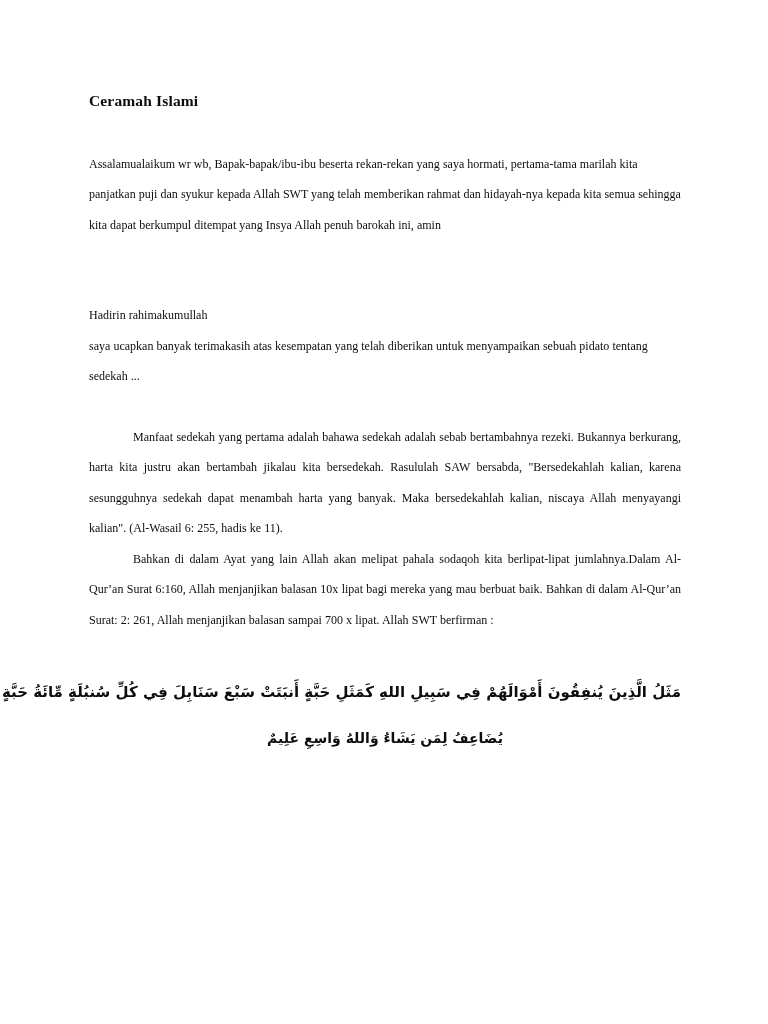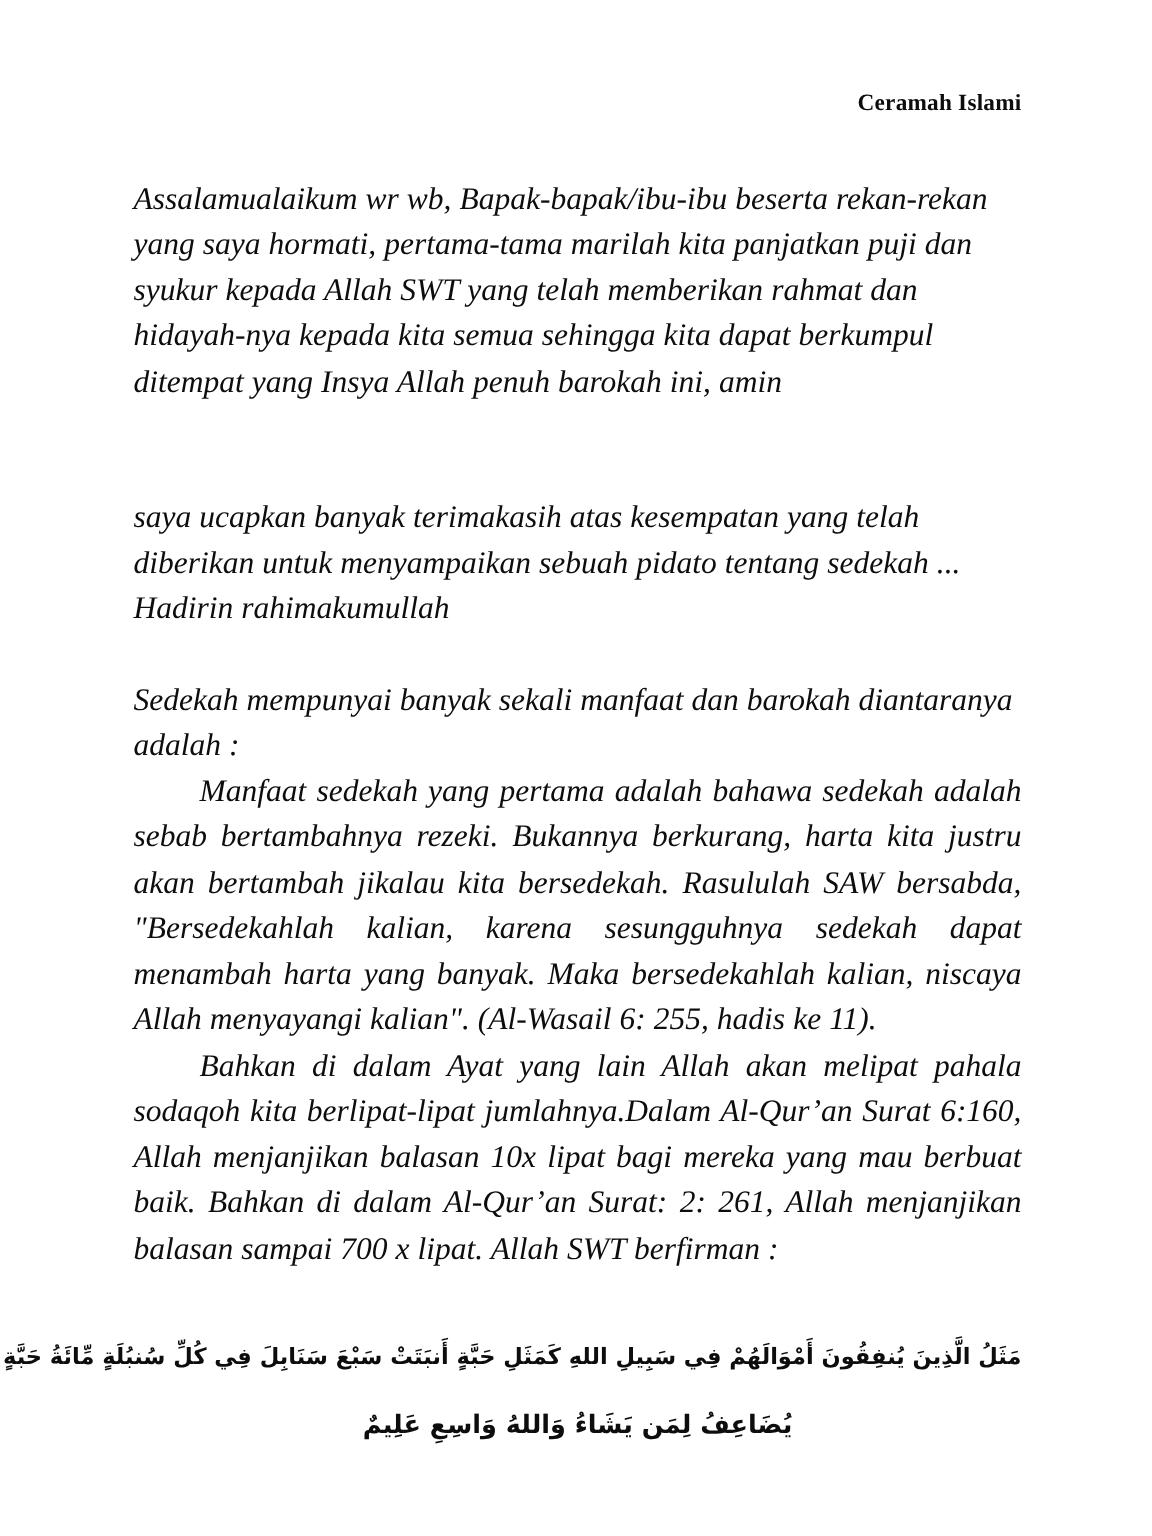--- a/index.html
+++ b/index.html
@@ -17,35 +17,34 @@
     font-family: "Liberation Serif", "DejaVu Serif", serif;
     color: #0d0d0d;
   }
   .content {
     position: absolute;
     left: 89px;
     top: 0;
     width: 592px;
   }
   .doc-title {
-    text-align: right;
+    text-align: left;
     font-weight: bold;
     font-size: 15.5px;
     letter-spacing: 0.15px;
     margin: 0;
-    padding-top: 60px;
+    padding-top: 92px;
     line-height: 1.2;
   }
   .para {
-    font-size: 21px;
+    font-size: 12px;
     line-height: 30.5px;
     margin: 0;
     text-align: left;
     word-spacing: 0.1px;
-    font-style: italic;
   }
   .para.justify {
     text-align: justify;
   }
   .para.indent {
     text-indent: 44px;
   }
   .gap-lg { height: 38px; }
   .gap-md { height: 30px; }
   .arabic-block {
@@ -63,47 +62,46 @@
   .arabic-line {
     display: block;
     white-space: nowrap;
   }
   .arabic-line.l1 {
     text-align: right;
     font-size: 15px;
   }
   .arabic-line.l2 {
     text-align: center;
-    font-size: 17px;
+    font-size: 14px;
   }
 </style>
 </head>
 <body>
 
 <div class="page">
   <div class="content">
 
     <h1 class="doc-title">Ceramah Islami</h1>
 
     <div class="gap-lg"></div>
 
     <p class="para">Assalamualaikum wr wb, Bapak-bapak/ibu-ibu beserta rekan-rekan yang saya hormati, pertama-tama marilah kita panjatkan puji dan syukur kepada Allah SWT yang telah memberikan rahmat dan hidayah-nya kepada kita semua sehingga kita dapat berkumpul ditempat yang Insya Allah penuh barokah ini, amin</p>
 
     <div class="gap-md"></div>
 
 
     <div class="gap-md"></div>
 
+    <p class="para">Hadirin rahimakumullah</p>
+
     <p class="para">saya ucapkan banyak terimakasih atas kesempatan yang telah diberikan untuk menyampaikan sebuah pidato tentang sedekah ...</p>
-
-    <p class="para">Hadirin rahimakumullah</p>
 
     <div class="gap-md"></div>
 
-    <p class="para">Sedekah mempunyai banyak sekali manfaat dan barokah diantaranya adalah :</p>
 
 
     <p class="para justify indent">Manfaat sedekah yang pertama adalah bahawa sedekah adalah sebab bertambahnya rezeki. Bukannya berkurang, harta kita justru akan bertambah jikalau kita bersedekah. Rasululah SAW bersabda, "Bersedekahlah kalian, karena sesungguhnya sedekah dapat menambah harta yang banyak. Maka bersedekahlah kalian, niscaya Allah menyayangi kalian". (Al-Wasail 6: 255, hadis ke 11).</p>
 
     <p class="para justify indent">Bahkan di dalam Ayat yang lain Allah akan melipat pahala sodaqoh kita berlipat-lipat jumlahnya.Dalam Al-Qur’an Surat 6:160, Allah menjanjikan balasan 10x lipat bagi mereka yang mau berbuat baik. Bahkan di dalam Al-Qur’an Surat: 2: 261, Allah menjanjikan balasan sampai 700 x lipat. Allah SWT berfirman :</p>
 
     <div class="arabic-block">
       <span class="arabic-line l1">مَثَلُ الَّذِينَ يُنفِقُونَ أَمْوَالَهُمْ فِي سَبِيلِ اللهِ كَمَثَلِ حَبَّةٍ أَنبَتَتْ سَبْعَ سَنَابِلَ فِي كُلِّ سُنبُلَةٍ مِّائَةُ حَبَّةٍ وَاللهُ</span>
       <span class="arabic-line l2">يُضَاعِفُ لِمَن يَشَاءُ وَاللهُ وَاسِعِ عَلِيمٌ</span>
     </div>

